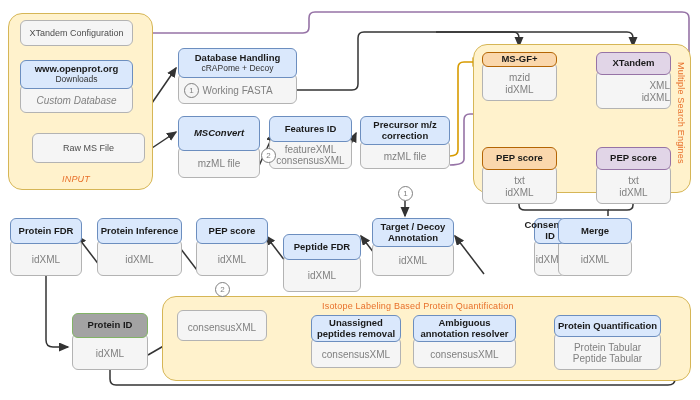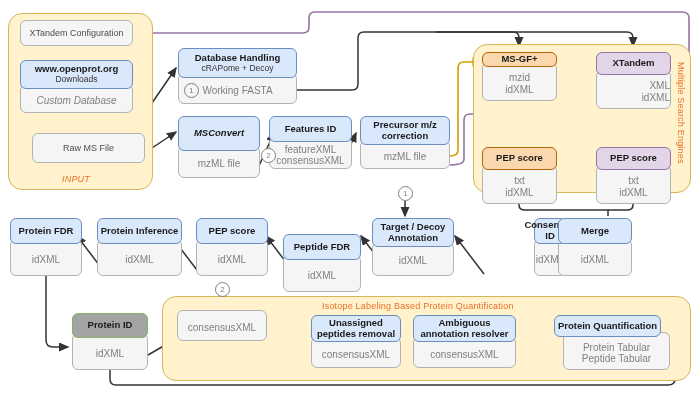--- a/index.html
+++ b/index.html
@@ -277,19 +277,19 @@
     <div class="nbody" style="height:31px;">consensusXML</div>
   </div>
 
   <div class="node" style="left:413px;top:315px;width:103px;height:53px;">
     <div class="nhead h-blue" style="height:27px;">Ambiguous annotation resolver</div>
     <div class="nbody" style="height:31px;">consensusXML</div>
   </div>
 
   <div class="node" style="left:554px;top:315px;width:107px;height:70px;">
     <div class="nhead h-blue" style="height:22px;">Protein Quantification</div>
-    <div class="nbody" style="height:38px;margin-left:9px;">
+    <div class="nbody" style="height:38px;">
       <span class="ln">Protein Tabular</span>
       <span class="ln">Peptide Tabular</span>
     </div>
   </div>
 
 </div>
 
 </body></html>

